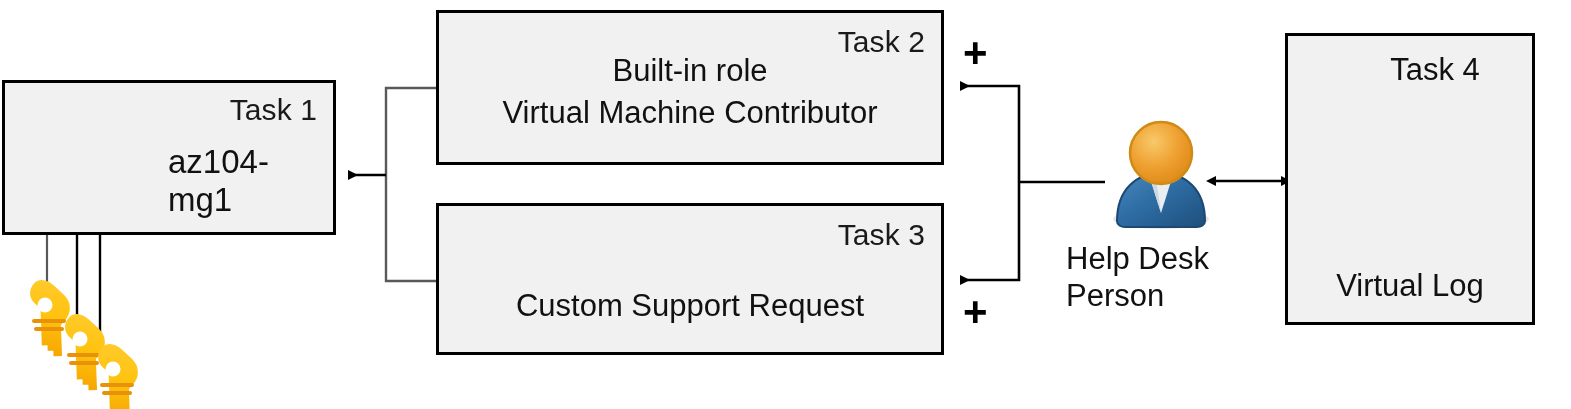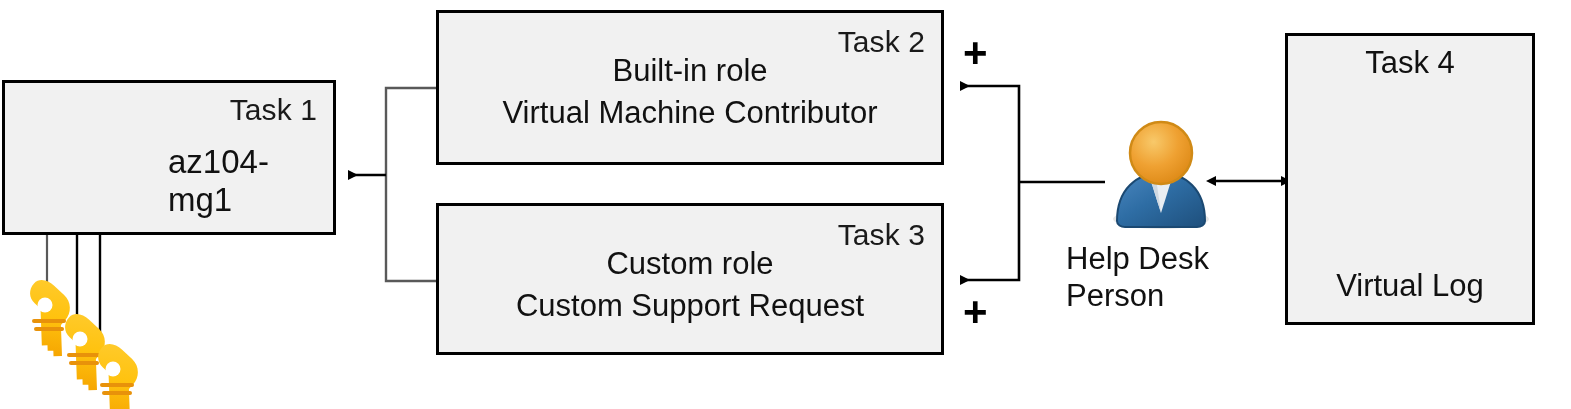--- a/index.html
+++ b/index.html
@@ -208,26 +208,25 @@
   </div>
 
   <div class="node-box" style="left:436px; top:10px; width:508px; height:155px;">
     <div class="task-tag" style="right:16px; top:12px;">Task 2</div>
     <div class="node-line" style="top:40px;">Built-in role</div>
     <div class="node-line" style="top:82px;">Virtual Machine Contributor</div>
   </div>
 
   <div class="node-box" style="left:436px; top:203px; width:508px; height:152px;">
     <div class="task-tag" style="right:16px; top:12px;">Task 3</div>
-    <div class="node-line" style="top:40px;">Custom role</div>
     <div class="node-line" style="top:82px;">Custom Support Request</div>
   </div>
 
   <div class="node-box" style="left:1285px; top:33px; width:250px; height:292px;">
-    <div class="centered-label" style="top:9px;">Task 4</div>
+    <div class="centered-label" style="top:16px;padding-left:25px;">Task 4</div>
     <div class="centered-label" style="top:232px;">Virtual Log</div>
   </div>
 
   <div class="person-caption" style="left:1066px; top:241px; width:190px;">
     <div>Help Desk</div>
     <div>Person</div>
   </div>
 
   <div class="plus-sign" style="left:963px; top:32px;">+</div>
   <div class="plus-sign" style="left:963px; top:291px;">+</div>

